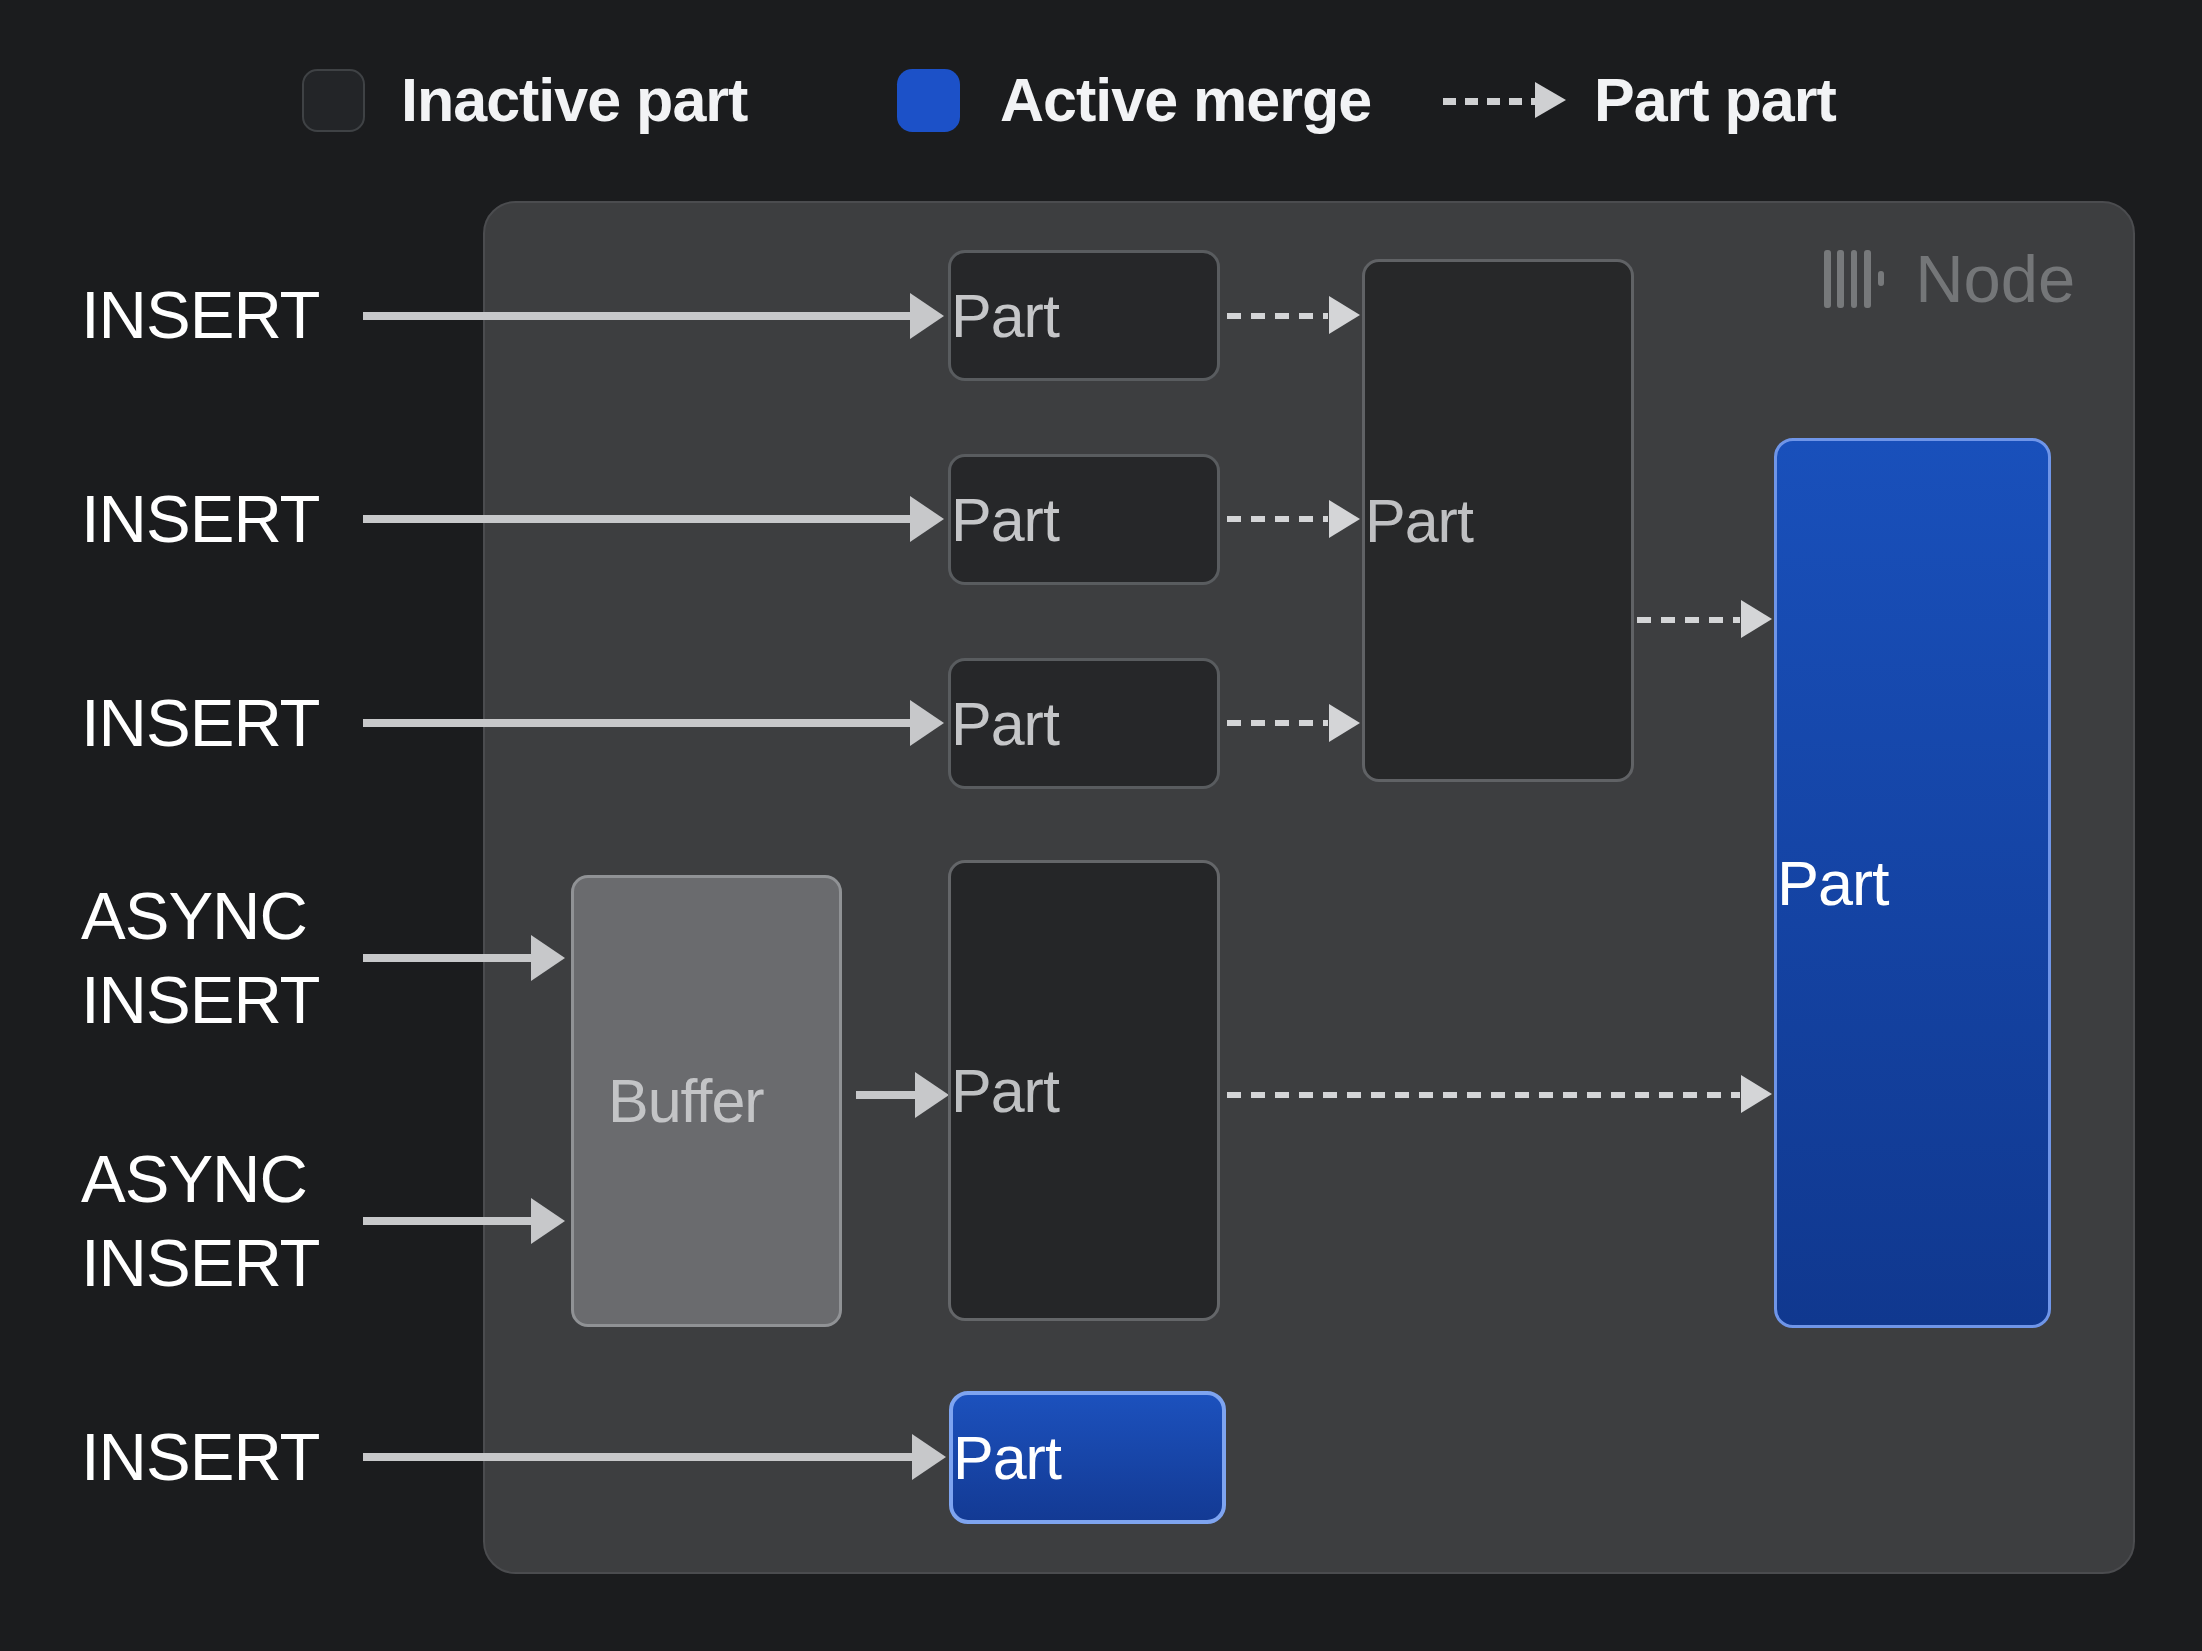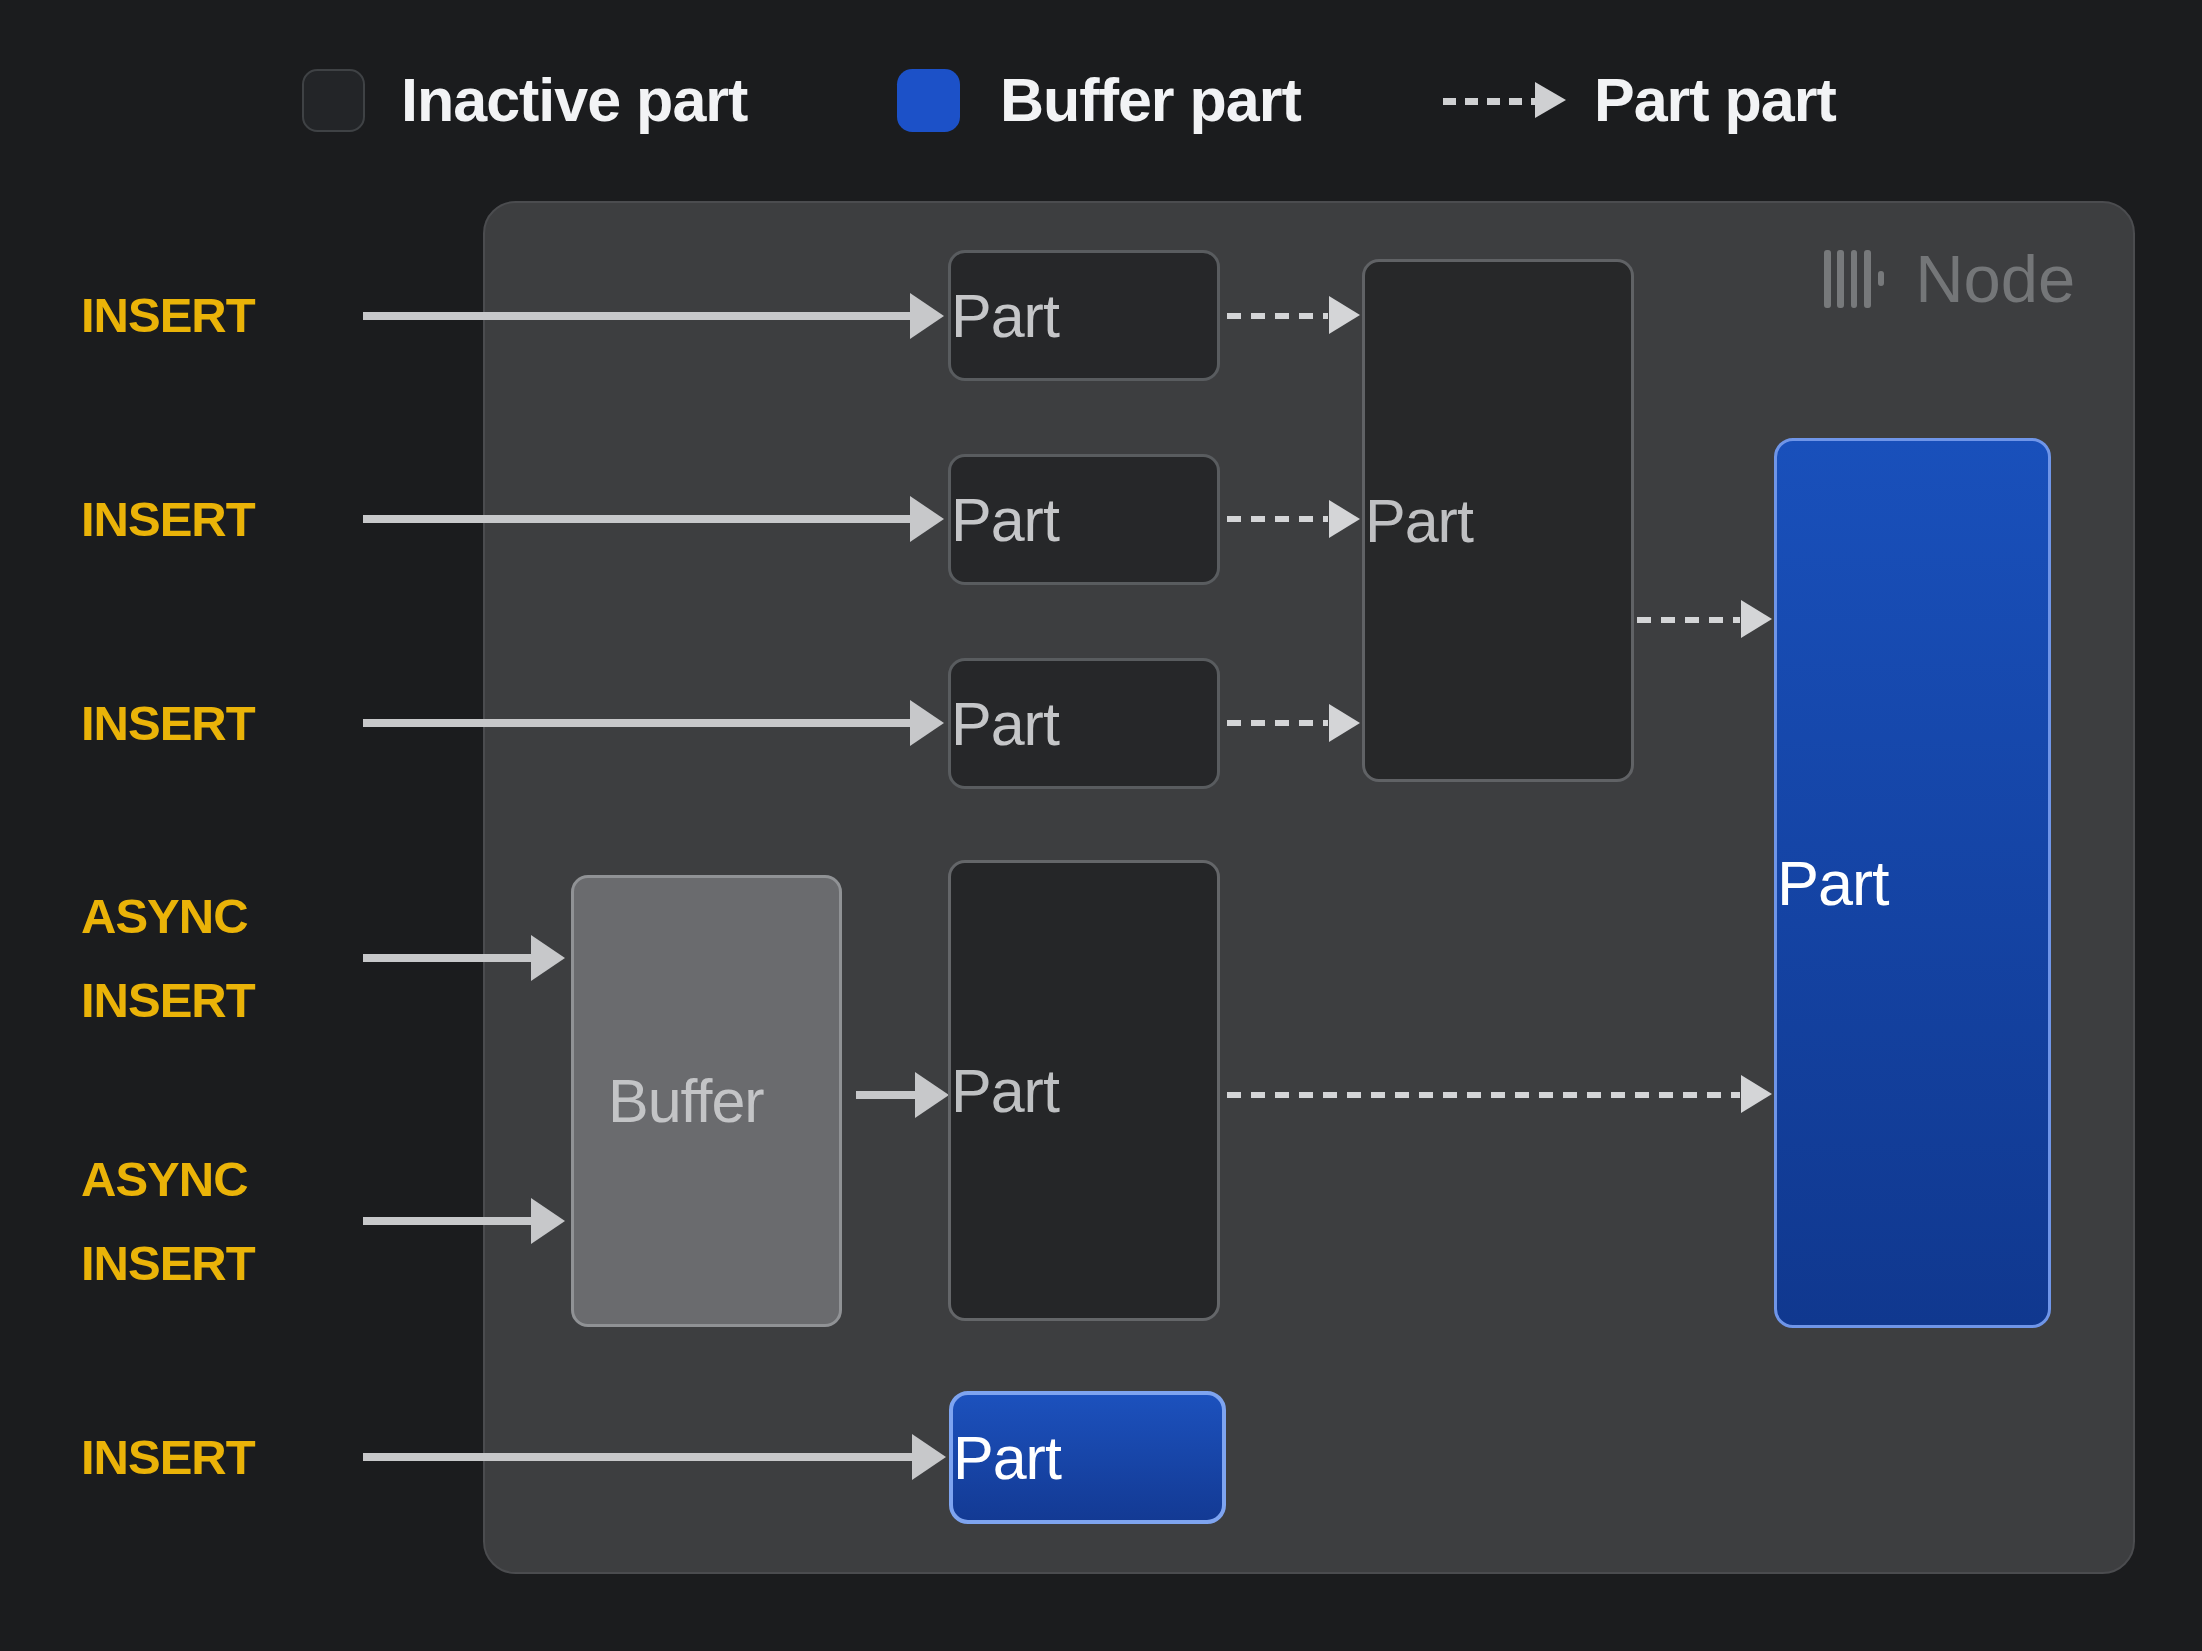--- a/index.html
+++ b/index.html
@@ -51,21 +51,21 @@
     border:3.8px solid #6f95e8;color:#ffffff;font-size:63px;
   }
   .box.bluesmall{
     left:949px;top:1391px;width:277px;height:133px;border-radius:19px;
     background:linear-gradient(180deg,#1c51bd 0%,#133a94 100%);
     border:4.8px solid #7ea4f0;color:#ffffff;
   }
   
   .input-label{
     position:absolute;left:81px;transform:translateY(-50%);
-    font-size:49px;font-weight:700;color:#eab308;line-height:84px;
+    font-size:67px;font-weight:400;color:#ffffff;line-height:84px;
     letter-spacing:-1px;width:315px;
   }
   
   .arrow-line{position:absolute;height:7.6px;background:#c7c8ca;}
   .arrow-head{
     position:absolute;width:0;height:0;
     border-top:23px solid transparent;border-bottom:23px solid transparent;
     border-left:34px solid #c7c8ca;
   }
   .dash-line{
@@ -89,21 +89,21 @@
 </style>
 </head>
 <body>
 
 <div class="canvas">
 
   <div class="legend-swatch inactive"></div>
   <div class="legend-label l1">Inactive part</div>
 
   <div class="legend-swatch active"></div>
-  <div class="legend-label l2">Buffer part</div>
+  <div class="legend-label l2">Active merge</div>
 
   <div class="legend-dash"></div>
   <div class="legend-dash-head"></div>
   <div class="legend-label l3">Part part</div>
 
   <div class="node"></div>
   <div class="node-header">
     <div class="ch-icon">
       <div class="bar"></div>
       <div class="bar"></div>

